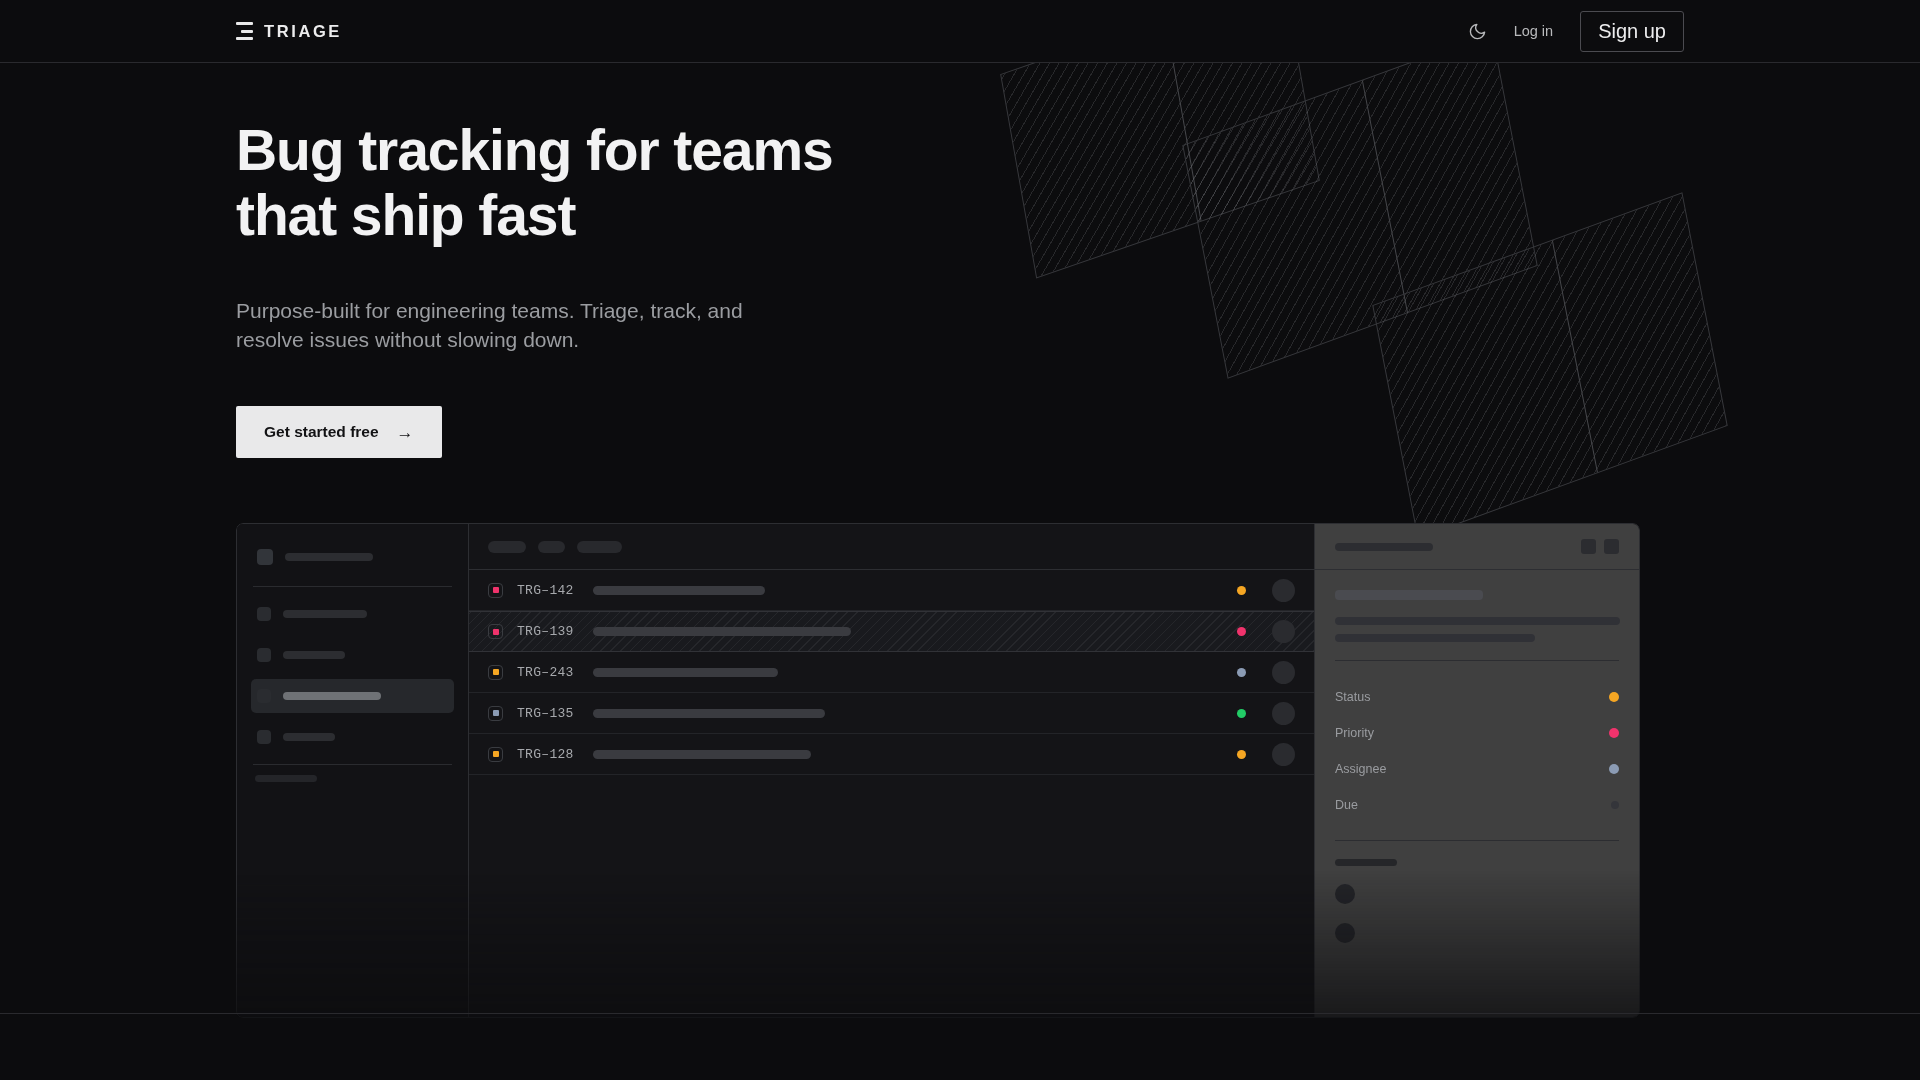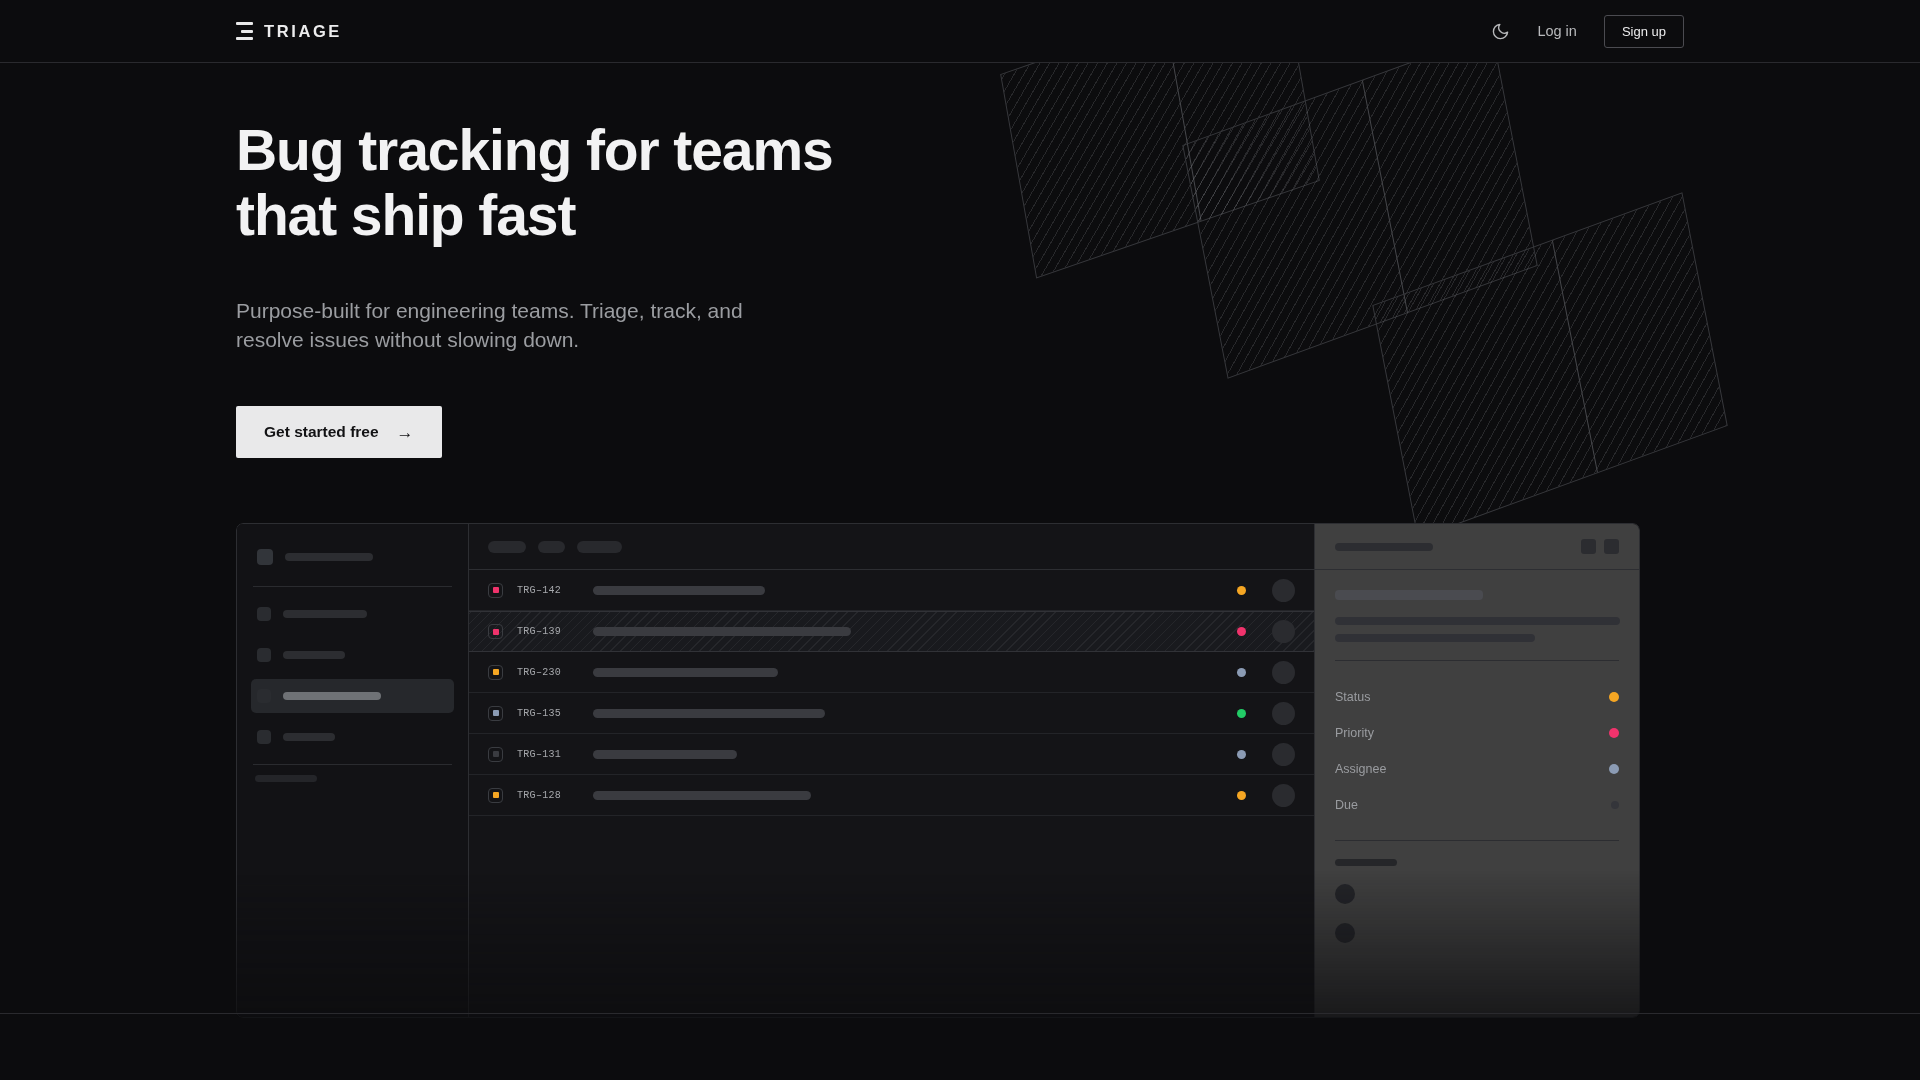--- a/index.html
+++ b/index.html
@@ -66,21 +66,21 @@
   .login-link {
     color: #b9babc;
     font-size: 14.5px;
     text-decoration: none;
     cursor: pointer;
   }
   .signup-btn {
     border: 1px solid #4b4b50;
     background: transparent;
     color: #ededee;
-    font-size: 13px;
+    font-size: 20px;
     font-family: inherit;
     padding: 8px 17px;
     border-radius: 3px;
     cursor: pointer;
   }
 
   
   .decor {
     position: absolute;
     top: 63px; left: 0;
@@ -234,21 +234,21 @@
   .prio {
     width: 15px; height: 15px;
     border-radius: 4px;
     border: 1px solid #3a3c41;
     display: flex; align-items: center; justify-content: center;
     flex-shrink: 0;
   }
   .prio span { width: 6px; height: 6px; border-radius: 1px; display:block; }
   .row-id {
     color: #a6a8ac;
-    font-size: 10px;
+    font-size: 13px;
     font-family: "Liberation Mono", monospace;
     letter-spacing: 0.3px;
     width: 62px;
     flex-shrink: 0;
   }
   .row-title { height: 9px; border-radius: 5px; background: #3a3b40; }
   .row-spacer { flex: 1; }
   .row-status { width: 9px; height: 9px; border-radius: 50%; flex-shrink: 0; }
   .row-avatar { width: 23px; height: 23px; border-radius: 50%; background: #2a2b2f; margin-left: 12px; flex-shrink: 0; }
 
@@ -384,44 +384,34 @@
             <span class="row-id">TRG–139</span>
             <span class="row-title" style="width:258px"></span>
             <span class="row-spacer"></span>
             <span class="row-status" style="background:#f0336c"></span>
             <span class="row-avatar"></span>
           </div>
           <div class="row">
             <span class="prio">
               <span style="background:#f5a623"></span>
             </span>
-            <span class="row-id">TRG–230</span>
+            <span class="row-id">TRG–243</span>
             <span class="row-title" style="width:185px"></span>
             <span class="row-spacer"></span>
             <span class="row-status" style="background:#8b9bb4"></span>
             <span class="row-avatar"></span>
           </div>
           <div class="row">
             <span class="prio">
               <span style="background:#8b9bb4"></span>
             </span>
             <span class="row-id">TRG–135</span>
             <span class="row-title" style="width:232px"></span>
             <span class="row-spacer"></span>
             <span class="row-status" style="background:#22cc66"></span>
-            <span class="row-avatar"></span>
-          </div>
-          <div class="row">
-            <span class="prio">
-              <span style="background:#3a3b40"></span>
-            </span>
-            <span class="row-id">TRG–131</span>
-            <span class="row-title" style="width:144px"></span>
-            <span class="row-spacer"></span>
-            <span class="row-status" style="background:#8b9bb4"></span>
             <span class="row-avatar"></span>
           </div>
           <div class="row">
             <span class="prio">
               <span style="background:#f5a623"></span>
             </span>
             <span class="row-id">TRG–128</span>
             <span class="row-title" style="width:218px"></span>
             <span class="row-spacer"></span>
             <span class="row-status" style="background:#f5a623"></span>

